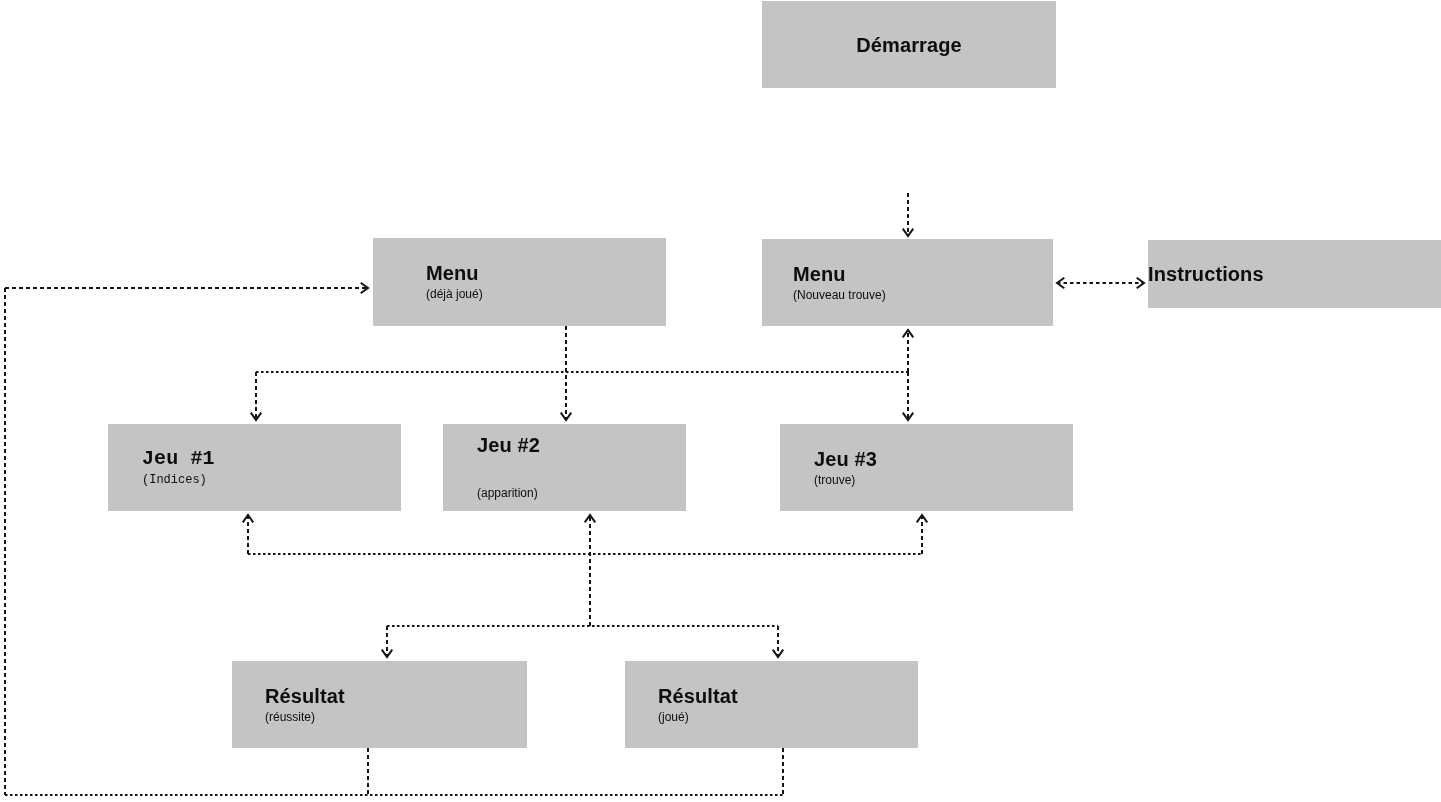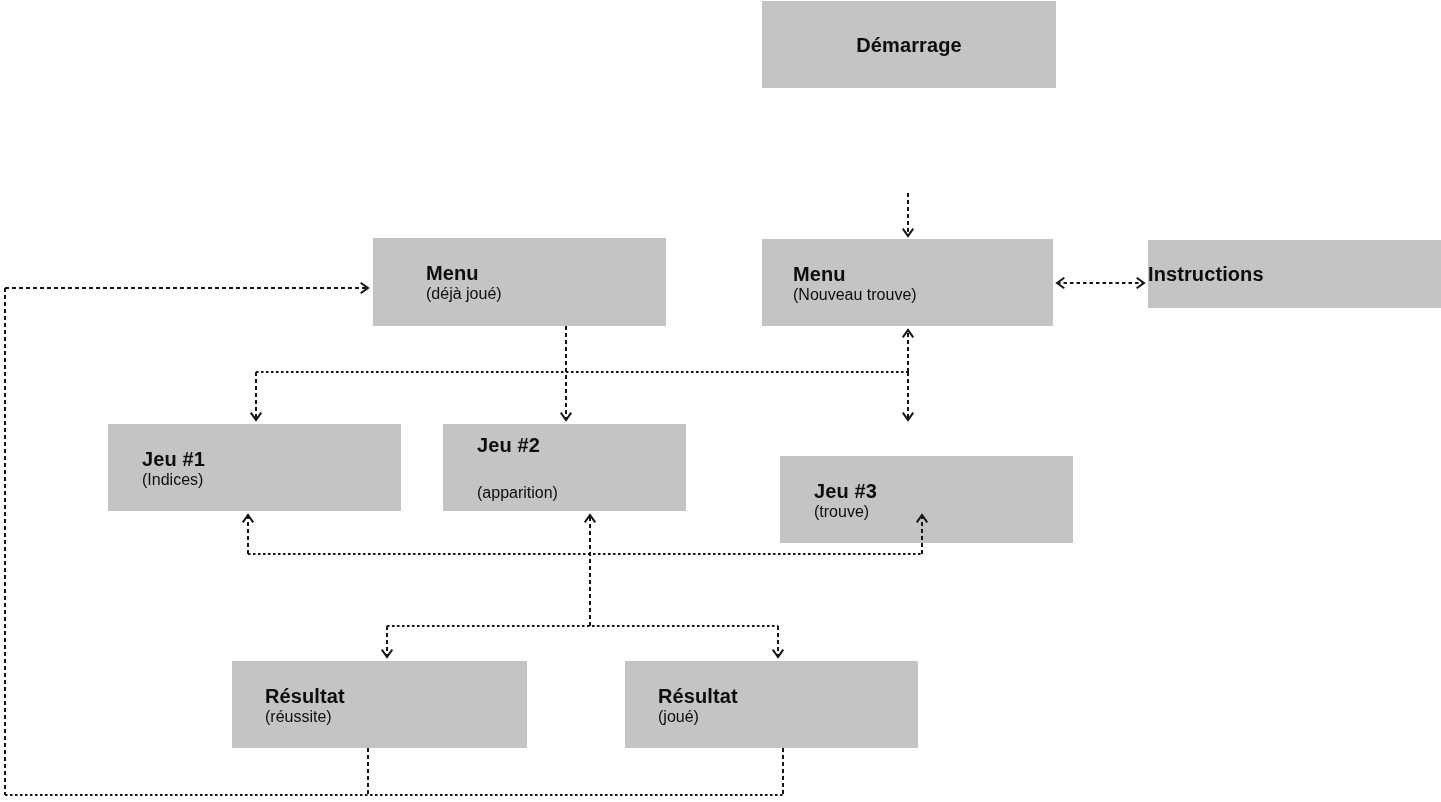--- a/index.html
+++ b/index.html
@@ -25,21 +25,21 @@
   }
   .node.align-center { align-items: center; text-align: left; }
   .node.align-left   { align-items: flex-start; text-align: left; }
   .node .title {
     font-size: 20px;
     font-weight: 700;
     line-height: 24px;
     letter-spacing: 0.1px;
   }
   .node .subtitle {
-    font-size: 16px;
+    font-size: 12px;
     font-weight: 400;
     line-height: 18px;
   }
   #connector-layer {
     position: absolute;
     left: 0; top: 0;
     width: 1441px;
     height: 802px;
     pointer-events: none;
   }
@@ -55,29 +55,29 @@
       <span class="title">Menu</span>
       <span class="subtitle">(déjà joué)</span>
     </div>
     <div class="node align-left" style="left: 762px; top: 239px; width: 291px; height: 87px; background: rgb(196, 196, 196); padding-left: 31px;">
       <span class="title">Menu</span>
       <span class="subtitle">(Nouveau trouve)</span>
     </div>
     <div class="node align-left" style="left: 1148px; top: 240px; width: 293px; height: 68px; background: rgb(196, 196, 196); ">
       <span class="title">Instructions</span>
     </div>
-    <div class="node align-left" style="left: 108px; top: 424px; width: 293px; height: 87px; background: rgb(196, 196, 196); padding-left: 34px;">
+    <div class="node align-left" style="left: 108px; top: 424px; width: 293px; height: 87px; background: rgb(196, 196, 196); padding-left: 34px; font-family: Liberation Mono, monospace;">
       <span class="title">Jeu #1</span>
       <span class="subtitle">(Indices)</span>
     </div>
     <div class="node align-left" style="left: 443px; top: 424px; width: 243px; height: 87px; background: rgb(196, 196, 196); padding-left: 34px; gap: 27px;">
       <span class="title">Jeu #2</span>
       <span class="subtitle">(apparition)</span>
     </div>
-    <div class="node align-left" style="left: 780px; top: 424px; width: 293px; height: 87px; background: rgb(196, 196, 196); padding-left: 34px; margin-top: 32px;">
+    <div class="node align-left" style="left: 780px; top: 424px; width: 293px; height: 87px; background: rgb(196, 196, 196); padding-left: 34px;">
       <span class="title">Jeu #3</span>
       <span class="subtitle">(trouve)</span>
     </div>
     <div class="node align-left" style="left: 232px; top: 661px; width: 295px; height: 87px; background: rgb(196, 196, 196); padding-left: 33px;">
       <span class="title">Résultat</span>
       <span class="subtitle">(réussite)</span>
     </div>
     <div class="node align-left" style="left: 625px; top: 661px; width: 293px; height: 87px; background: rgb(196, 196, 196); padding-left: 33px;">
       <span class="title">Résultat</span>
       <span class="subtitle">(joué)</span>

